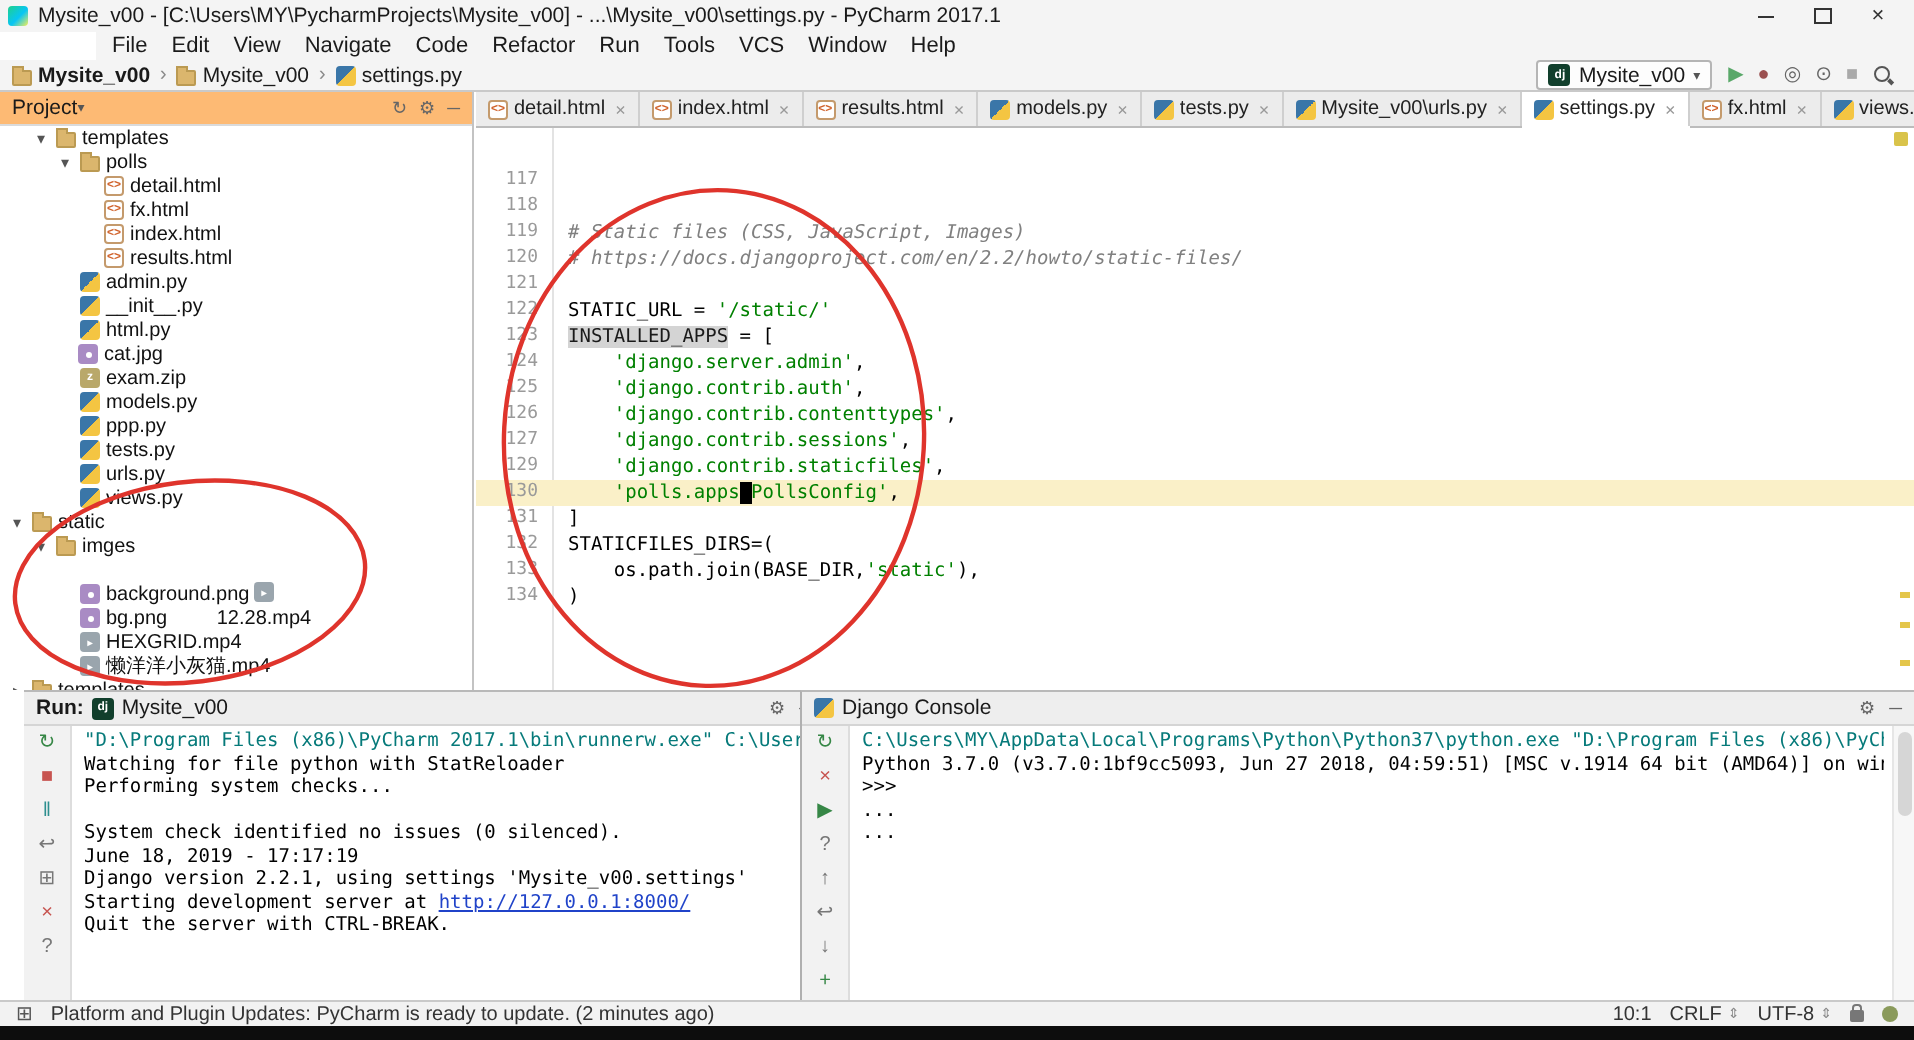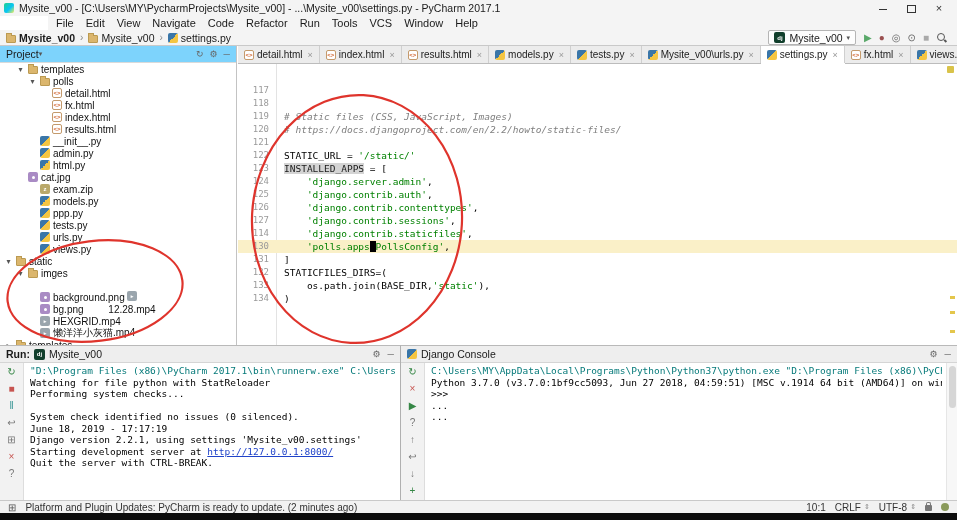--- a/index.html
+++ b/index.html
@@ -34,21 +34,21 @@
   .dd{font-size:7px;color:#555;}
   .sicon{font-size:10px;line-height:12px;display:inline-block;}
   #nav-actions{display:inline-flex;gap:7px;align-items:center;}
   .mag{position:relative;width:10px;height:10px;display:inline-block;}
   .mag::before{content:'';position:absolute;left:0;top:0;width:6px;height:6px;border:1.4px solid #555;border-radius:50%;}
   .mag::after{content:'';position:absolute;left:7px;top:7px;width:3px;height:1.5px;background:#555;transform:rotate(45deg);}
 
   
   .project{position:absolute;left:0;top:46px;width:237px;height:299px;background:#fff;
            border-right:1px solid #c3c3c3;box-sizing:border-box;overflow:hidden;}
-  .phead{height:16px;background:#7dd3fc;border-bottom:1px solid #dadada;display:flex;align-items:center;
+  .phead{height:16px;background:#fdba74;border-bottom:1px solid #dadada;display:flex;align-items:center;
          font-size:10.5px;padding:0 6px;gap:0;}
   #proj-actions{display:inline-flex;gap:6px;}
   #proj-actions .sicon{font-size:9px;}
   .ptree{position:absolute;left:0;top:17px;right:0;bottom:0;overflow:hidden;font-size:10px;}
   .trow{height:12px;display:flex;align-items:center;gap:3px;white-space:nowrap;}
   .arrow{flex:0 0 9px;width:9px;text-align:center;font-size:8px;color:#555;}
   .tlabel{color:#111;}
 
   
   .fi{width:10px;height:10px;flex:0 0 10px;border-radius:2px;display:inline-flex;align-items:center;
@@ -87,21 +87,21 @@
   .caret-line{background:#faf0c8;}
   .t-com{color:#808080;font-style:italic;}
   .t-str{color:#008000;}
   .t-pln{color:#000;}
   .t-hl{background:#d4d4d4;}
   .t-caret{background:#000;color:transparent;}
   .mark{position:absolute;right:2px;width:5px;height:3px;background:#e4c64b;z-index:3;}
   .inspect{position:absolute;right:3px;top:2px;width:7px;height:7px;background:#d9c34a;border-radius:1px;z-index:3;}
 
   
-  .runp{position:absolute;left:0;top:345px;width:400px;height:155px;background:#fff;
+  .runp{position:absolute;left:12px;top:345px;width:400px;height:155px;background:#fff;
         border-top:1px solid #b9b9b9;box-sizing:border-box;}
   .djp{position:absolute;left:400px;top:345px;right:0;height:155px;background:#fff;
        border-top:1px solid #b9b9b9;border-left:1px solid #b0b0b0;box-sizing:border-box;}
   .bhead{height:16px;background:#eee;border-bottom:1px solid #d5d5d5;display:flex;align-items:center;
          font-size:10.5px;padding:0 6px;gap:4px;}
   .bhead .sicon{font-size:9px;}
   .bhead .hacts{display:inline-flex;gap:7px;}
   .blabel{font-weight:bold;}
   .strip{position:absolute;left:0;top:17px;bottom:0;width:24px;background:#f2f2f2;border-right:1px solid #ddd;
          display:flex;flex-direction:column;align-items:center;padding-top:3px;gap:5px;box-sizing:border-box;}
@@ -228,33 +228,33 @@
           <span class="tlabel">index.html</span>
         </div>
         <div class="trow" style="padding-left: 40px;">
           <span class="arrow"></span>
           <span class="fi fi-html"></span>
           <span class="tlabel">results.html</span>
         </div>
         <div class="trow" style="padding-left: 28px;">
           <span class="arrow"></span>
           <span class="fi fi-py"></span>
+          <span class="tlabel">admin.py</span>
+        </div>
+        <div class="trow" style="padding-left: 28px;">
+          <span class="arrow"></span>
+          <span class="fi fi-py"></span>
           <span class="tlabel">__init__.py</span>
         </div>
         <div class="trow" style="padding-left: 28px;">
           <span class="arrow"></span>
           <span class="fi fi-py"></span>
-          <span class="tlabel">admin.py</span>
-        </div>
-        <div class="trow" style="padding-left: 28px;">
-          <span class="arrow"></span>
-          <span class="fi fi-py"></span>
           <span class="tlabel">html.py</span>
         </div>
-        <div class="trow" style="padding-left: 16px;">
+        <div class="trow" style="padding-left: 16px; margin-left: 11px;">
           <span class="arrow"></span>
           <span class="fi fi-img"></span>
           <span class="tlabel">cat.jpg</span>
         </div>
         <div class="trow" style="padding-left: 28px;">
           <span class="arrow"></span>
           <span class="fi fi-zip"></span>
           <span class="tlabel">exam.zip</span>
         </div>
         <div class="trow" style="padding-left: 28px;">
@@ -413,21 +413,21 @@
         </div>
         <div class="eline">
           <span class="lnum">126</span>
           <span class="lcode"><span class="t-pln">    </span><span class="t-str">'django.contrib.contenttypes'</span><span class="t-pln">,</span></span>
         </div>
         <div class="eline">
           <span class="lnum">127</span>
           <span class="lcode"><span class="t-pln">    </span><span class="t-str">'django.contrib.sessions'</span><span class="t-pln">,</span></span>
         </div>
         <div class="eline">
-          <span class="lnum">114</span>
+          <span class="lnum">129</span>
           <span class="lcode"><span class="t-pln">    </span><span class="t-str">'django.contrib.staticfiles'</span><span class="t-pln">,</span></span>
         </div>
         <div class="eline caret-line">
           <span class="lnum">130</span>
           <span class="lcode"><span class="t-pln">    </span><span class="t-str">'polls.apps</span><span class="t-caret">.</span><span class="t-str">PollsConfig'</span><span class="t-pln">,</span></span>
         </div>
         <div class="eline">
           <span class="lnum">131</span>
           <span class="lcode"><span class="t-pln">]</span></span>
         </div>

